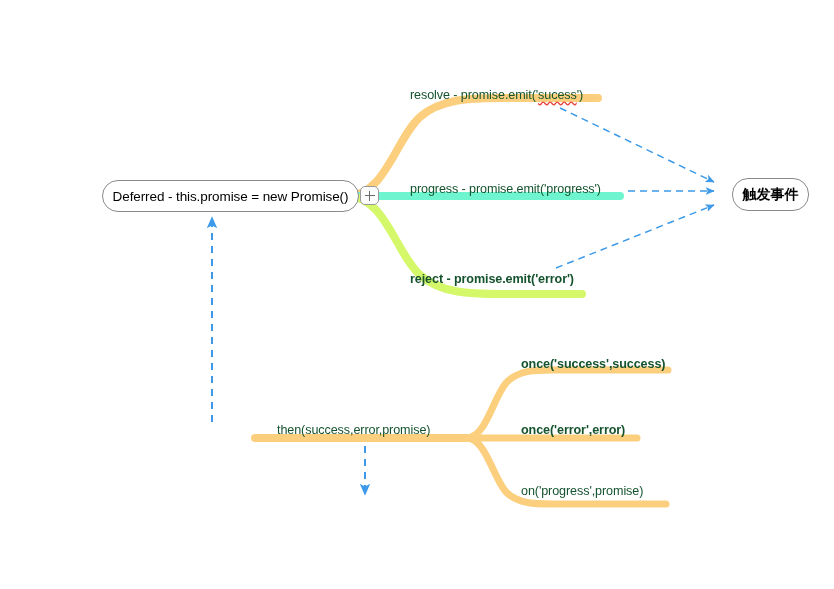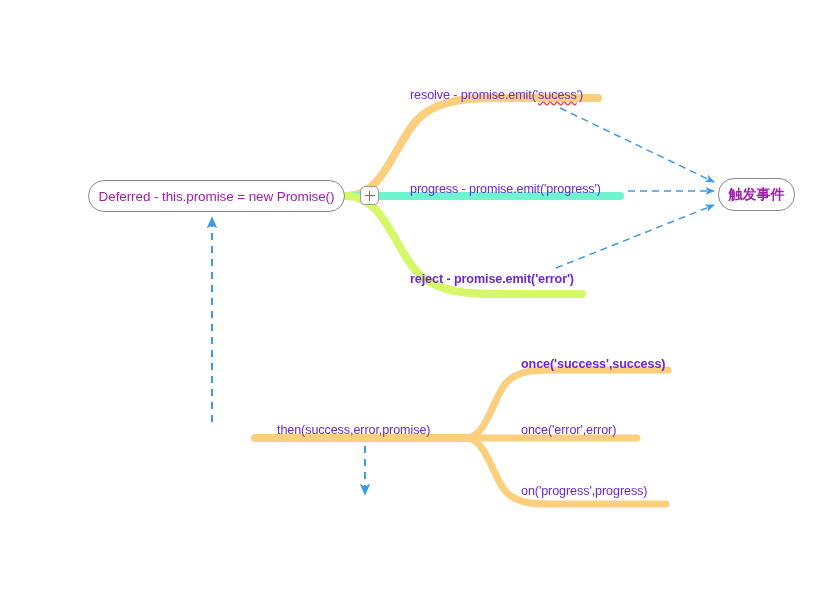--- a/index.html
+++ b/index.html
@@ -26,23 +26,24 @@
   }
   .node {
     position: absolute;
     box-sizing: border-box;
     background: #ffffff;
     border: 1.6px solid #8a8a8a;
     border-radius: 16px;
     display: flex;
     align-items: center;
     justify-content: center;
-    color: #a21caf;
+    color: #000000;
     white-space: nowrap;
     z-index: 6;
+    margin-left: 14px;
   }
   .node-deferred {
     left: 88px;
     top: 180px;
     width: 257px;
     height: 32px;
     font-size: 13.5px;
     letter-spacing: -0.1px;
   }
   .node-promise {
@@ -64,21 +65,21 @@
     left: 325px;
     top: 500px;
     width: 81px;
     height: 33px;
     font-size: 14px;
     font-weight: bold;
   }
   .branch-label {
     position: absolute;
     font-size: 12.6px;
-    color: #6d28d9;
+    color: #14532d;
     white-space: nowrap;
     z-index: 5;
     letter-spacing: -0.1px;
   }
   .misspelled {
     text-decoration: underline wavy #e8403a;
     text-decoration-skip-ink: none;
     text-underline-offset: 2px;
   }
   .collapse-btn {
@@ -165,17 +166,17 @@
   <div class="branch-label" style="left:410px; top:88px;"><span>resolve - promise.emit('</span><span class="misspelled">sucess</span><span>')</span></div>
 
   <div class="branch-label" style="left:410px; top:182px;">progress - promise.emit('progress')</div>
 
   <div class="branch-label" style="left:410px; top:272px;font-weight:bold;">reject - promise.emit('error')</div>
 
   <div class="branch-label" style="left:277px; top:423px;">then(success,error,promise)</div>
 
   <div class="branch-label" style="left:521px; top:357px;font-weight:bold;">once('success',success)</div>
 
-  <div class="branch-label" style="left:521px; top:423px;">once('error',error)</div>
+  <div class="branch-label" style="left:521px; top:423px;font-weight:bold;">once('error',error)</div>
 
-  <div class="branch-label" style="left:521px; top:484px;">on('progress',progress)</div>
+  <div class="branch-label" style="left:521px; top:484px;">on('progress',promise)</div>
 
 </div>
 
 </body></html>

